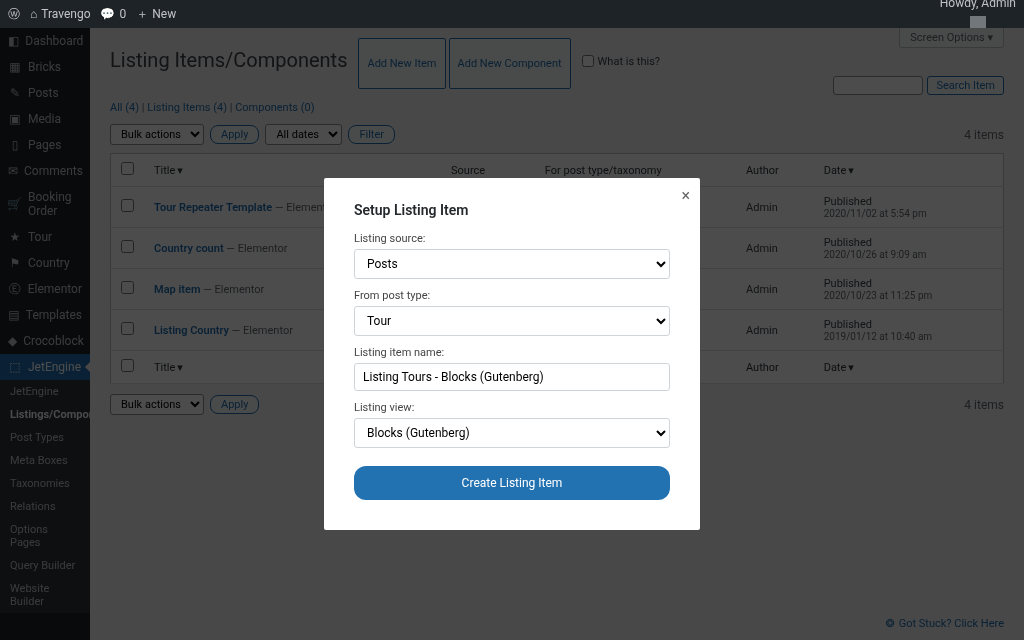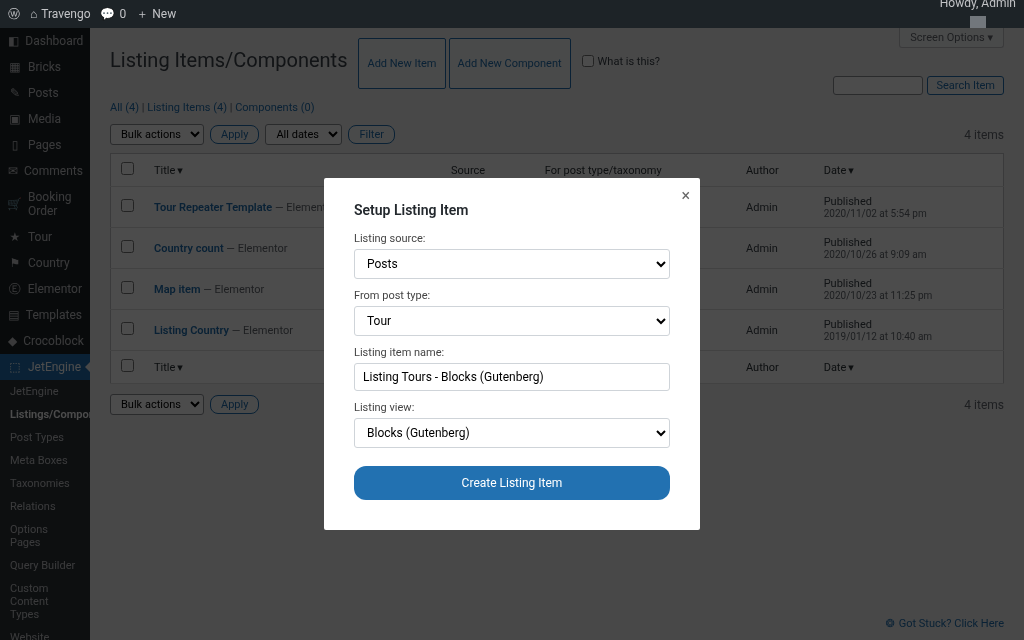--- a/index.html
+++ b/index.html
@@ -135,21 +135,20 @@
       </div>
       <div class="submenu">
         <div class="sub-item">JetEngine</div>
         <div class="sub-item current">Listings/Components</div>
         <div class="sub-item">Post Types</div>
         <div class="sub-item">Meta Boxes</div>
         <div class="sub-item">Taxonomies</div>
         <div class="sub-item">Relations</div>
         <div class="sub-item">Options Pages</div>
         <div class="sub-item">Query Builder</div>
-        <div class="sub-item">Custom Content Types</div>
         <div class="sub-item">Website Builder</div>
       </div>
     </div>
 
   <div class="main">
     <div class="screen-opts">Screen Options ▾</div>
     <h1>Listing Items/Components</h1>
     <span class="page-action">Add New Item</span>
     <span class="page-action">Add New Component</span>
     <span class="whatis">

